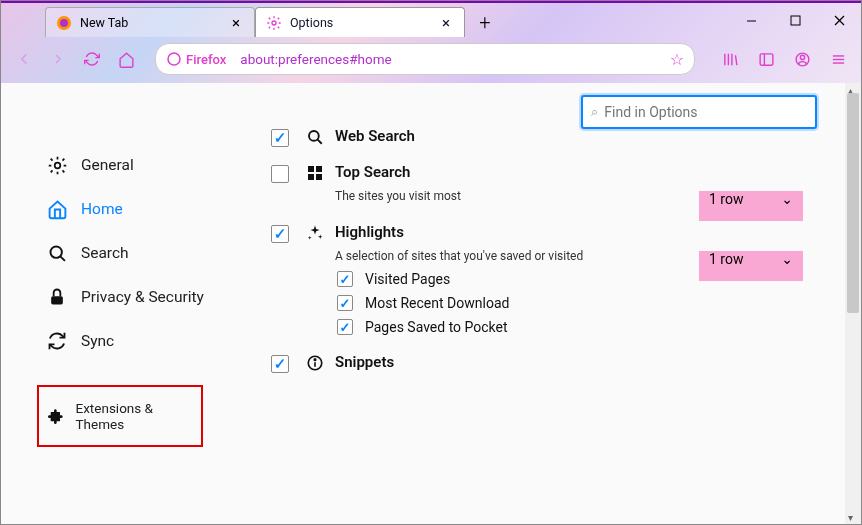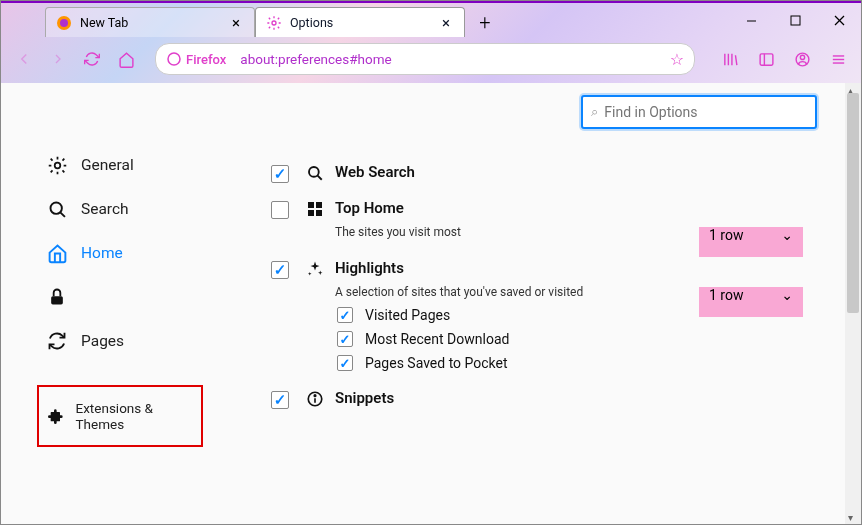--- a/index.html
+++ b/index.html
@@ -45,21 +45,21 @@
 .sb-footer-item .sb-icon { width: 20px; height: 20px; margin-right: 10px; display:flex; align-items:center; justify-content:center; }
 .sb-highlight { border: 2px solid #e00000; padding: 12px 6px; margin-left: -8px; width: 166px; }
 
 
 .main { flex: 1; padding: 0 60px 0 10px; position: relative; }
 .search-wrap { position: absolute; right: 44px; top: 12px; }
 .search-field { width: 236px; height: 34px; border: 2px solid #0a84ff; border-radius: 3px; display: flex; align-items: center; padding: 0 8px; background: #fff; box-shadow: 0 0 0 2px rgba(10,132,255,.25); }
 .search-field input { border: none; outline: none; font-size: 14px; flex: 1; color: #777; background: transparent; }
 .search-field .mag { color: #999; margin-right: 6px; font-size: 13px; }
 
-.options-list { padding-top: 80px; }
+.options-list { padding-top: 44px; }
 .opt-row { display: flex; align-items: flex-start; margin-bottom: 16px; }
 .opt-check { width: 18px; height: 18px; border: 1.5px solid #888; border-radius: 2px; margin-top: 2px; margin-right: 16px; display: flex; align-items: center; justify-content: center; flex-shrink: 0; cursor: pointer; background: #fff; }
 .opt-check.checked::after { content: "✓"; color: #0a84ff; font-size: 15px; font-weight: 700; line-height: 1; }
 .opt-icon { width: 20px; height: 20px; margin-right: 10px; display: flex; align-items: center; justify-content: center; flex-shrink: 0; }
 .opt-body { flex: 1; }
 .opt-title { font-size: 15px; font-weight: 600; color: #111; }
 .opt-desc { font-size: 12px; color: #333; margin-top: 8px; }
 .opt-sub { font-size: 14px; color: #111; }
 .opt-select-wrap { position: absolute; right: 58px; }
 .opt-select { width: 104px; height: 30px; background: #f9a8d4; border: none; display: flex; align-items: flex-start; padding: 0 10px; font-size: 14px; justify-content: space-between; cursor: pointer; }
@@ -185,55 +185,56 @@
   <div class="sidebar">
     <div class="sb-item">
       <span class="sb-icon">
           <svg width="21" height="21" viewBox="0 0 24 24" fill="none" stroke="#111" stroke-width="2">
             <circle cx="12" cy="12" r="3.2"></circle>
             <path d="M12 2v3M12 19v3M4.2 4.2l2.1 2.1M17.7 17.7l2.1 2.1M2 12h3M19 12h3M4.2 19.8l2.1-2.1M17.7 6.3l2.1-2.1"></path>
           </svg>
         </span>
       <span>General</span>
     </div>
+    <div class="sb-item active">
+      <span class="sb-icon">
+          <svg width="21" height="21" viewBox="0 0 24 24" fill="none" stroke="#0a84ff" stroke-width="2.2">
+            <path d="M3 11l9-8 9 8v9a2 2 0 01-2 2H5a2 2 0 01-2-2z"></path>
+            <path d="M9 22V12h6v10"></path>
+          </svg>
+        </span>
+      <span>Home</span>
+    </div>
     <div class="sb-item">
       <span class="sb-icon">
           <svg width="21" height="21" viewBox="0 0 24 24" fill="none" stroke="#111" stroke-width="2.2">
             <circle cx="10.5" cy="10.5" r="6.5"></circle>
             <line x1="20.5" y1="20.5" x2="15.5" y2="15.5"></line>
           </svg>
         </span>
       <span>Search</span>
     </div>
-    <div class="sb-item active">
-      <span class="sb-icon">
-          <svg width="21" height="21" viewBox="0 0 24 24" fill="none" stroke="#0a84ff" stroke-width="2.2">
-            <path d="M3 11l9-8 9 8v9a2 2 0 01-2 2H5a2 2 0 01-2-2z"></path>
-            <path d="M9 22V12h6v10"></path>
-          </svg>
-        </span>
-      <span>Home</span>
-    </div>
     <div class="sb-item">
       <span class="sb-icon">
           <svg width="20" height="20" viewBox="0 0 24 24" fill="#111">
             <rect x="5" y="11" width="14" height="10" rx="2"></rect>
             <path d="M8 11V7a4 4 0 018 0v4" fill="none" stroke="#111" stroke-width="2.2"></path>
           </svg>
         </span>
+      <span>Privacy &amp; Security</span>
     </div>
     <div class="sb-item">
       <span class="sb-icon">
           <svg width="20" height="20" viewBox="0 0 24 24" fill="none" stroke="#111" stroke-width="2.2">
             <path d="M21 2v6h-6"></path>
             <path d="M3 22v-6h6"></path>
             <path d="M3.5 9a9 9 0 0114.8-3.4L21 8M3 16l2.7 2.4A9 9 0 0020.5 15"></path>
           </svg>
         </span>
-      <span>Pages</span>
+      <span>Sync</span>
     </div>
 
     <div class="sidebar-footer">
       <div class="sb-highlight">
       <div class="sb-footer-item">
         <span class="sb-icon">
               <svg width="16" height="16" viewBox="0 0 24 24" fill="#111">
                 <path d="M20 11h-2V7a1 1 0 00-1-1h-4V4a2 2 0 10-4 0v2H5a1 1 0 00-1 1v4H2a2 2 0 100 4h2v4a1 1 0 001 1h4v2a2 2 0 104 0v-2h4a1 1 0 001-1v-4h2a2 2 0 100-4z"></path>
               </svg>
             </span>
@@ -271,21 +272,21 @@
         <div class="opt-check"></div>
         <span class="opt-icon">
             <svg width="16" height="16" viewBox="0 0 16 16" fill="#111">
               <rect x="1" y="1" width="6" height="6"></rect>
               <rect x="9" y="1" width="6" height="6"></rect>
               <rect x="1" y="9" width="6" height="6"></rect>
               <rect x="9" y="9" width="6" height="6"></rect>
             </svg>
           </span>
         <div class="opt-body">
-          <div class="opt-title">Top Home</div>
+          <div class="opt-title">Top Search</div>
           <div class="opt-desc">The sites you visit most</div>
         </div>
         <div class="opt-select-wrap" style="margin-top:28px">
           <div class="opt-select">
             <span>1 row</span>
             <span>⌄</span>
           </div>
         </div>
       </div>
 

